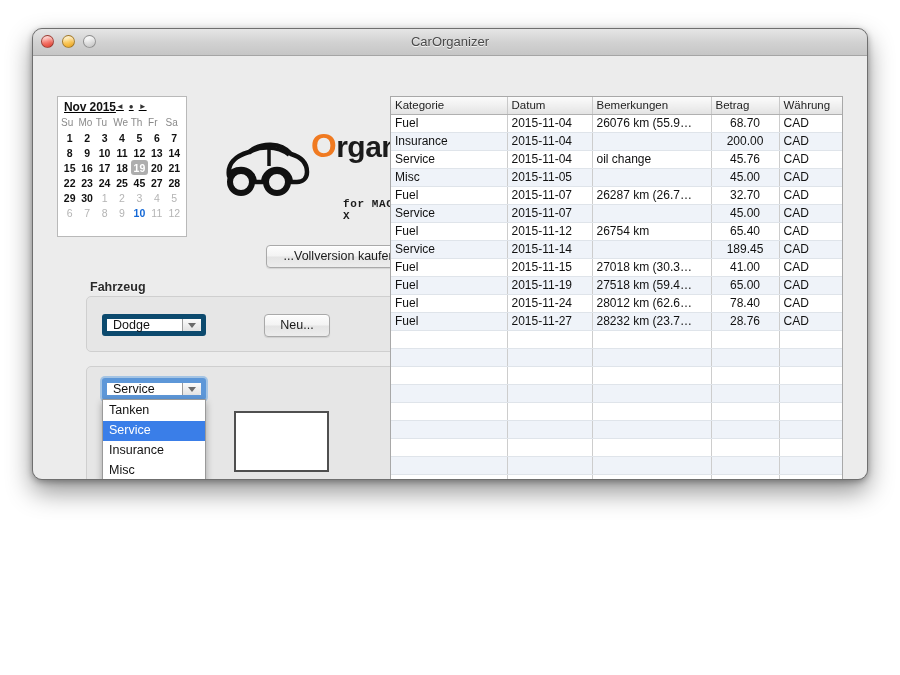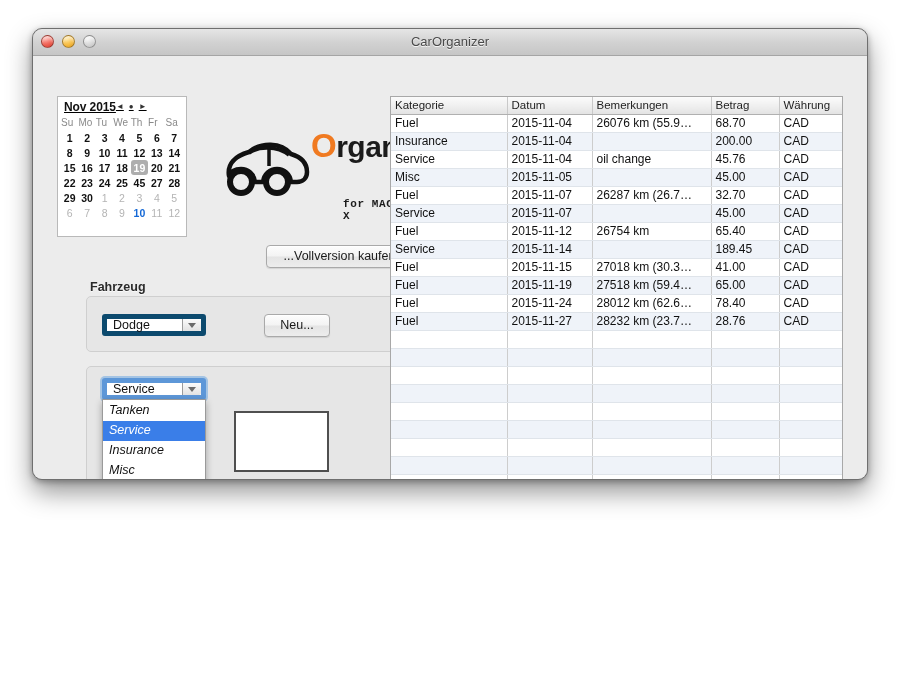--- a/index.html
+++ b/index.html
@@ -168,21 +168,20 @@
     border: 1px solid #9a9a9a;
     box-shadow: 0 3px 7px rgba(0,0,0,0.30);
     z-index: 40;
     padding: 1px 0;
   }
   #dropdown .item {
     font-size: 12.5px; color: #111;
     padding: 2px 6px 3px 6px;
     line-height: 15px;
     cursor: default;
-    font-style: italic;
   }
   #dropdown .item.selected { background: #3a7ee8; color: #ffffff; }
 
   
   #img-preview {
     position: absolute; left: 201px; top: 355px;
     width: 95px; height: 61px;
     background: #ffffff;
     border: 2px solid #4f4f4f;
   }
@@ -229,21 +228,21 @@
     height: 18px;
     border-right: 1px solid #cdcdcd;
     border-bottom: 1px solid #dfe4ea;
     font-size: 12px; color: #111;
     padding: 0 3px 0 4px;
     white-space: nowrap; overflow: hidden;
     text-overflow: ellipsis;
   }
   table.grid td:last-child { border-right: none; }
   table.grid tr.alt td { background: #eff3f9; }
-  table.grid td.num { text-align: left; padding-right: 4px; margin-left: 35px; }
+  table.grid td.num { text-align: center; padding-right: 4px; margin-left: 35px; }
   .c1 { width: 116px; } .c2 { width: 85px; } .c3 { width: 119px; }
   .c4 { width: 68px; }  .c5 { width: 64px; }
 
   
   #notes-field {
     position: absolute; left: 357px; top: 470px;
     width: 453px; height: 21px;
     background: #ffffff;
     border: 1px solid #5a5a5a;
   }

